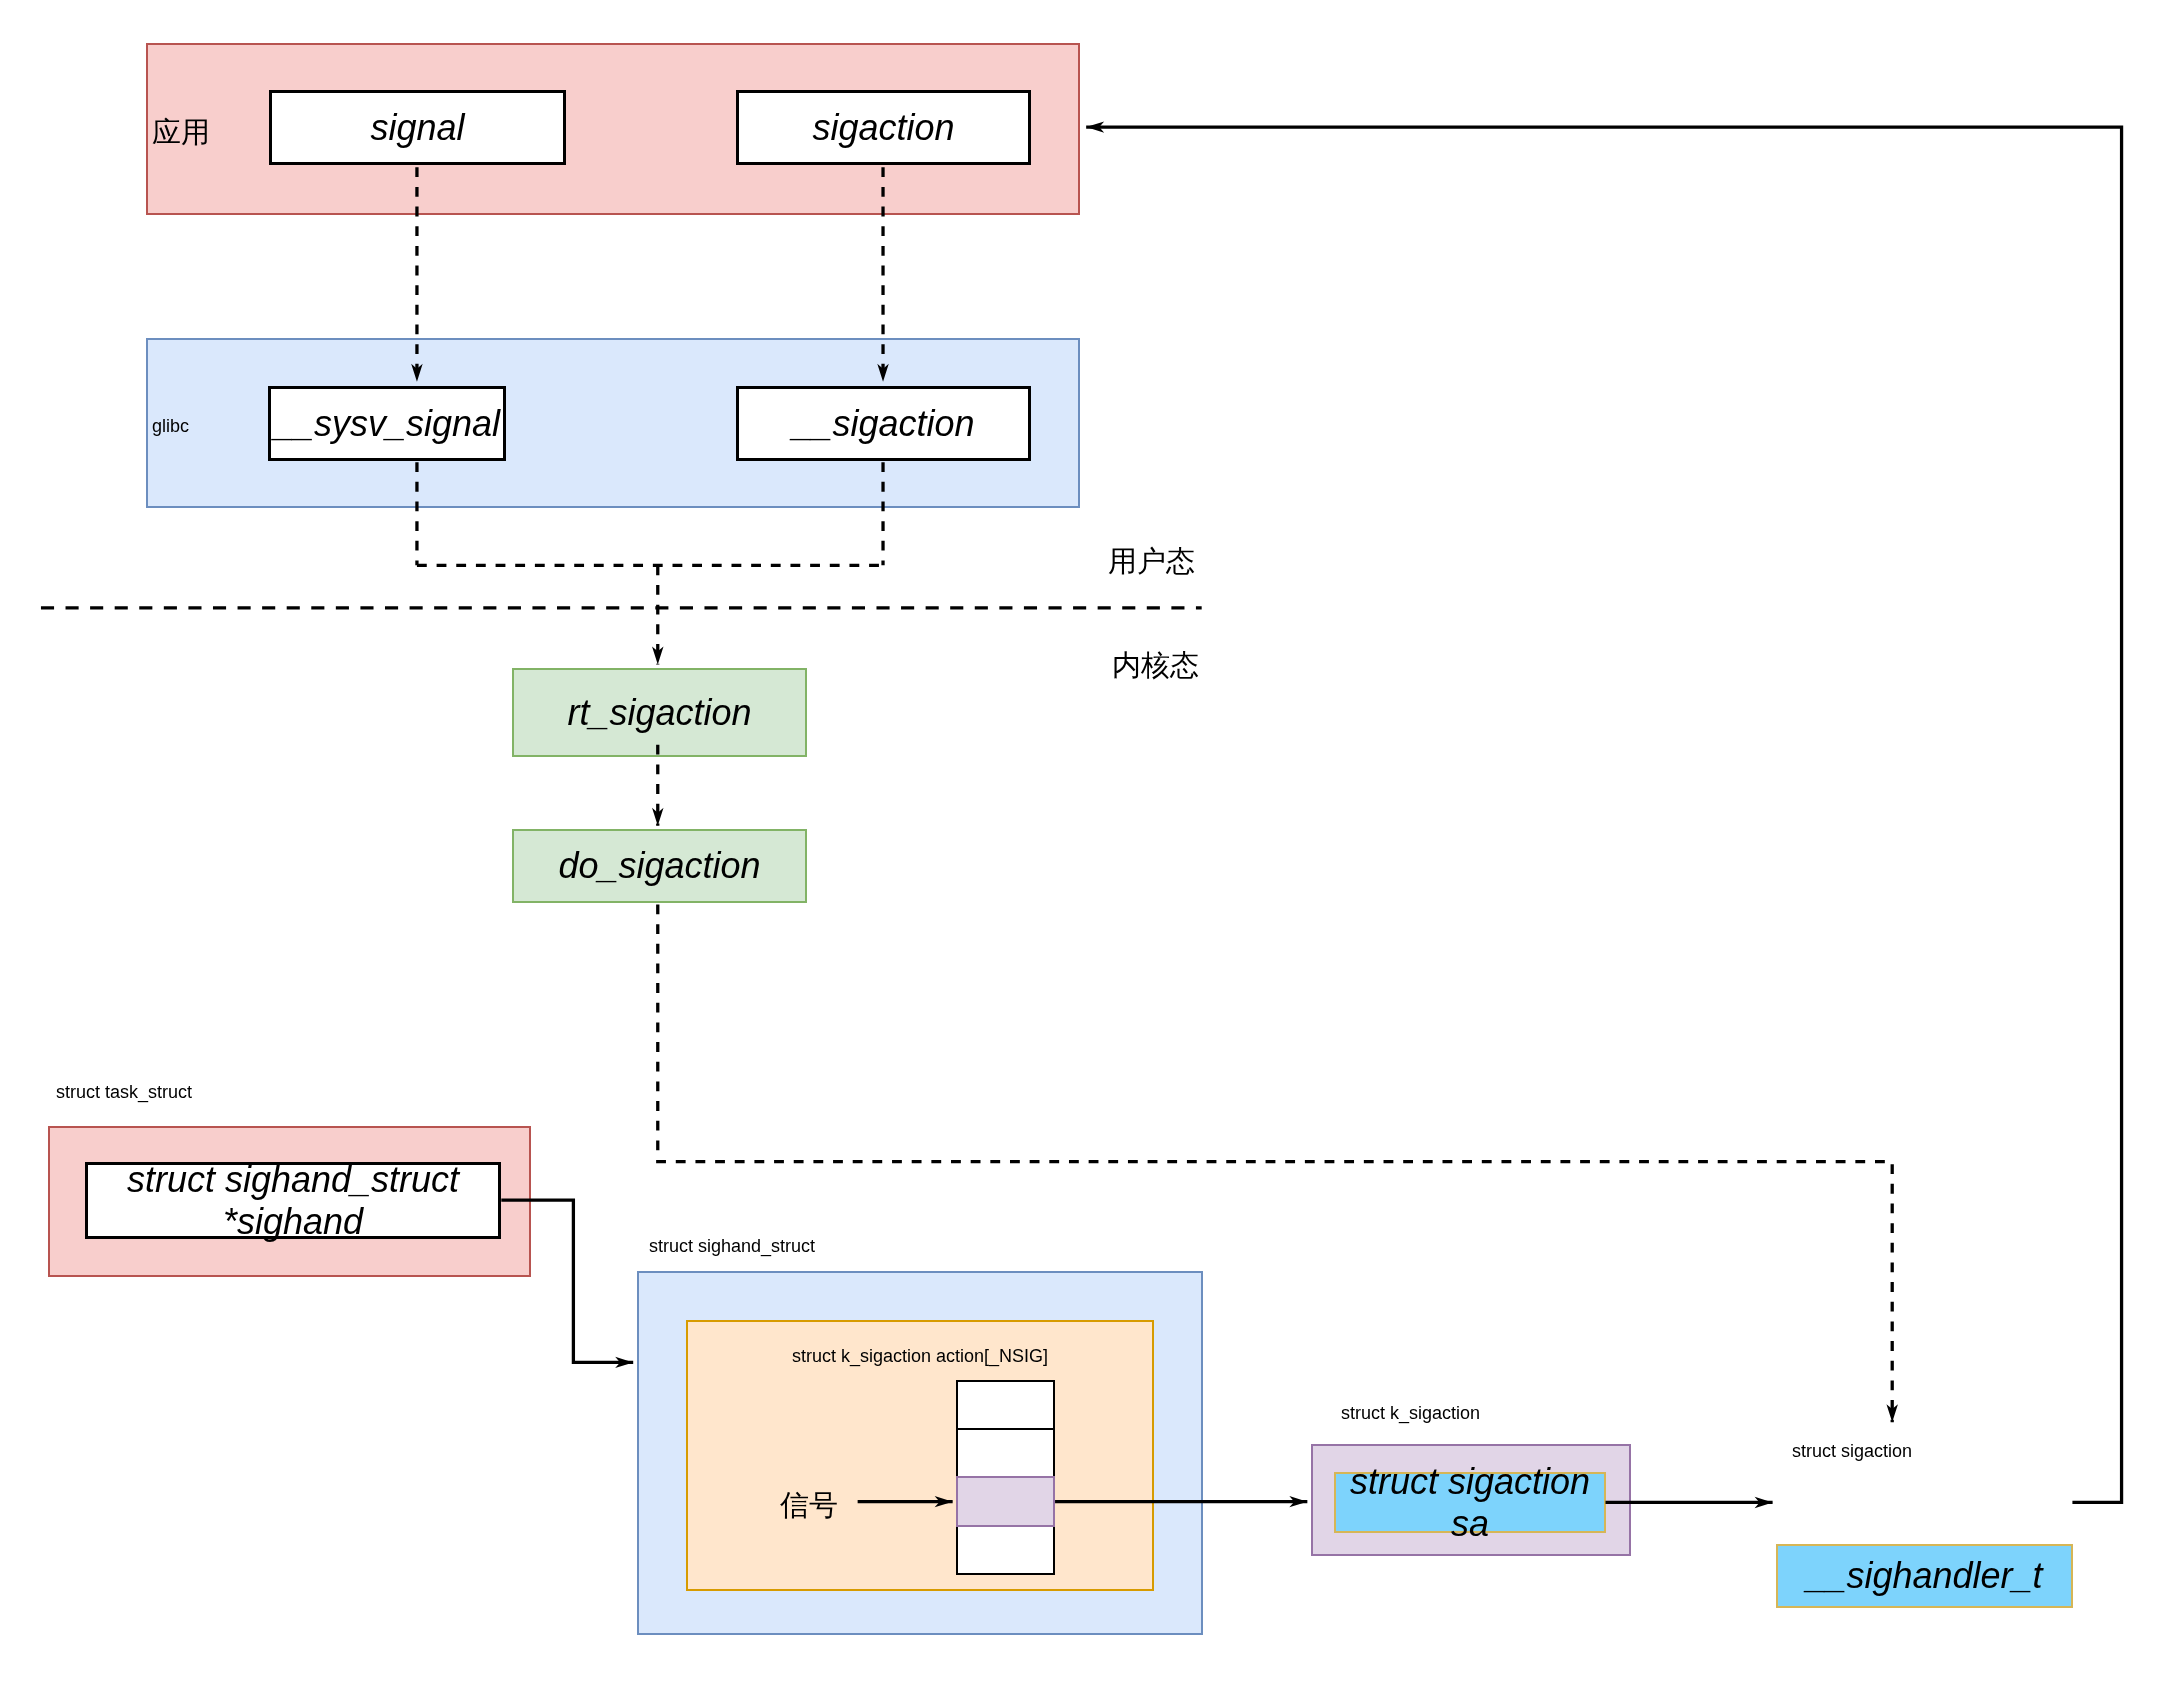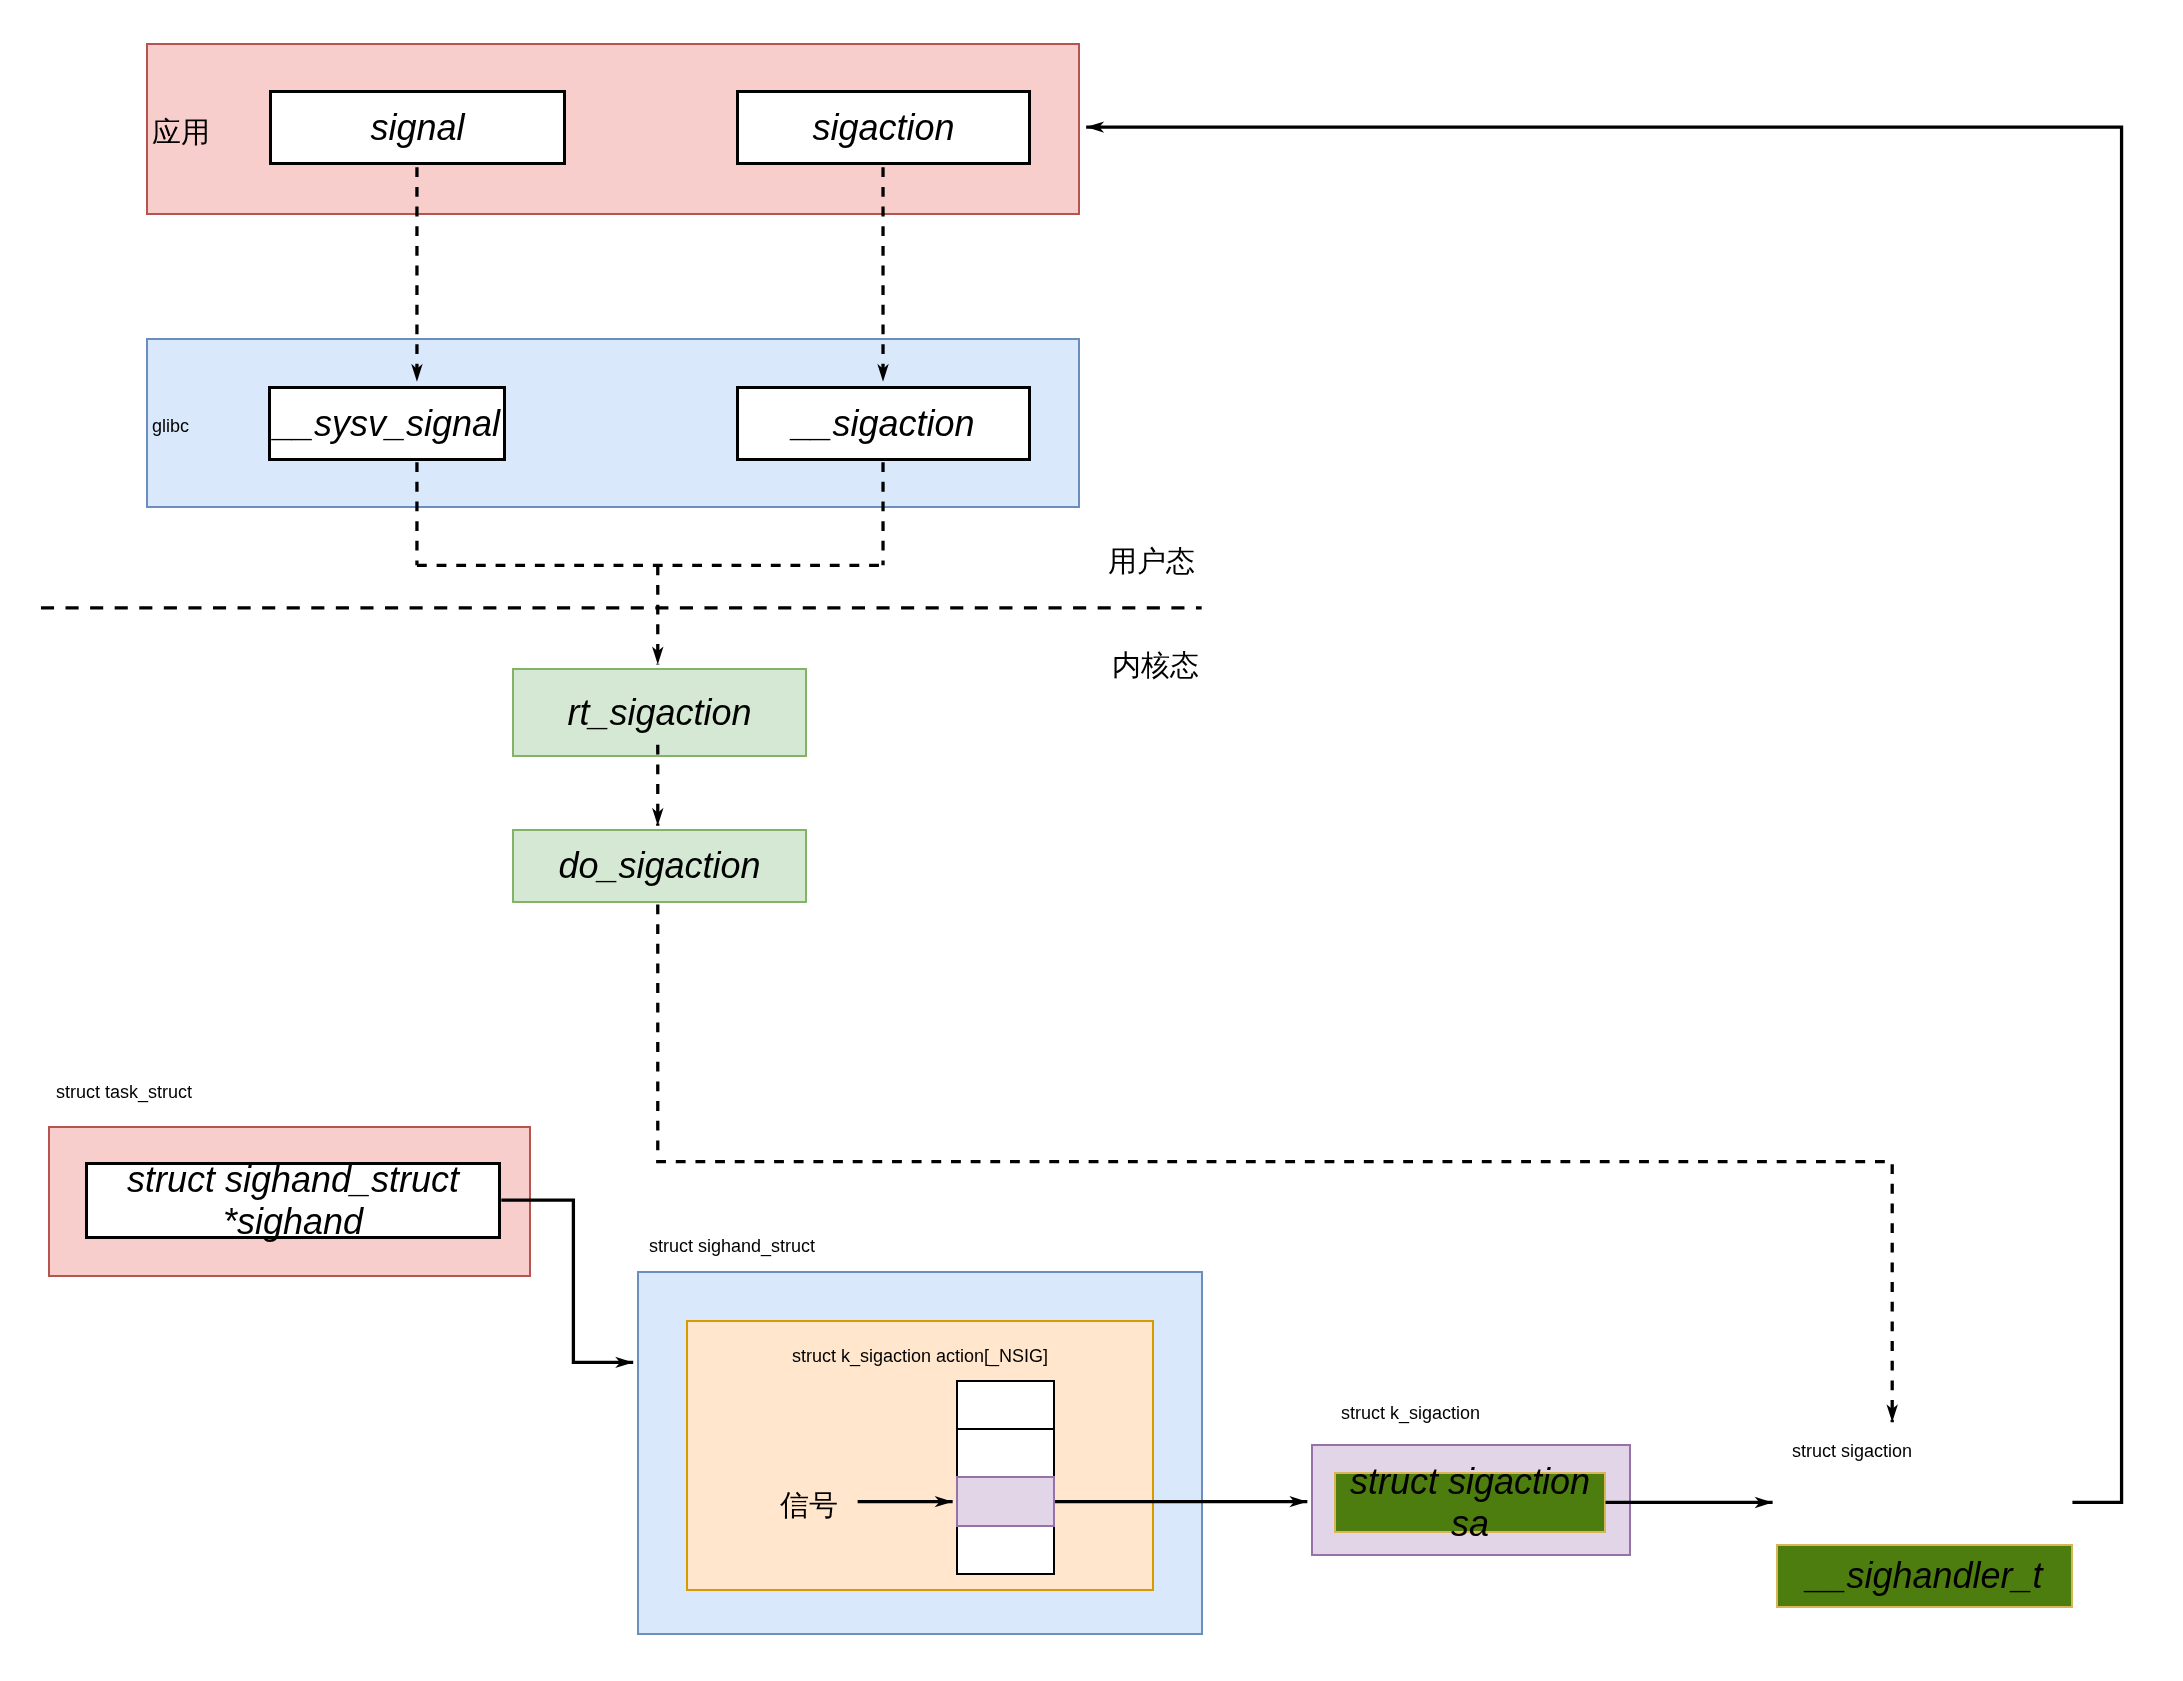--- a/index.html
+++ b/index.html
@@ -5,21 +5,21 @@
   html,body{margin:0;padding:0;background:#fff;}
   #canvas{position:relative;width:2183px;height:1682px;background:#ffffff;
           font-family:"Liberation Sans",sans-serif;color:#000;overflow:hidden;}
   .abs{position:absolute;box-sizing:border-box;}
   .center{display:flex;align-items:center;justify-content:center;text-align:center;}
   .box-red{background:#f8cecc;border:2.5px solid #b85450;}
   .box-blue{background:#dae8fc;border:2.5px solid #6c8ebf;}
   .box-green{background:#d5e8d4;border:2.5px solid #82b366;}
   .box-orange{background:#ffe6cc;border:2.5px solid #d79b00;}
   .box-purple{background:#e1d5e7;border:2.5px solid #9673a6;}
-  .box-yellow{background:#4d7c0f;border:2.5px solid #d6b656;}
+  .box-yellow{background:#7dd3fc;border:2.5px solid #d6b656;}
   .box-white{background:#ffffff;border:3.3px solid #000000;}
   .lbl{font-size:18px;line-height:33px;white-space:nowrap;}
   .boxtext{font-size:36px;font-style:italic;}
   .cjk{font-family:"DejaVu Serif","Liberation Serif",serif;font-size:29px;}
   #connector-layer{position:absolute;left:0;top:0;pointer-events:none;z-index:50;}
   .solidline{stroke:#000;stroke-width:4;fill:none;}
   .dashline{stroke:#000;stroke-width:4;fill:none;stroke-dasharray:12 12;}
   .divline{stroke:#000;stroke-width:4;fill:none;stroke-dasharray:16 14;}
   #k-sigaction-array{display:flex;flex-direction:column;}
   .array-cell{flex:1;background:#fff;border:2.5px solid #000;margin-top:-2.5px;}

